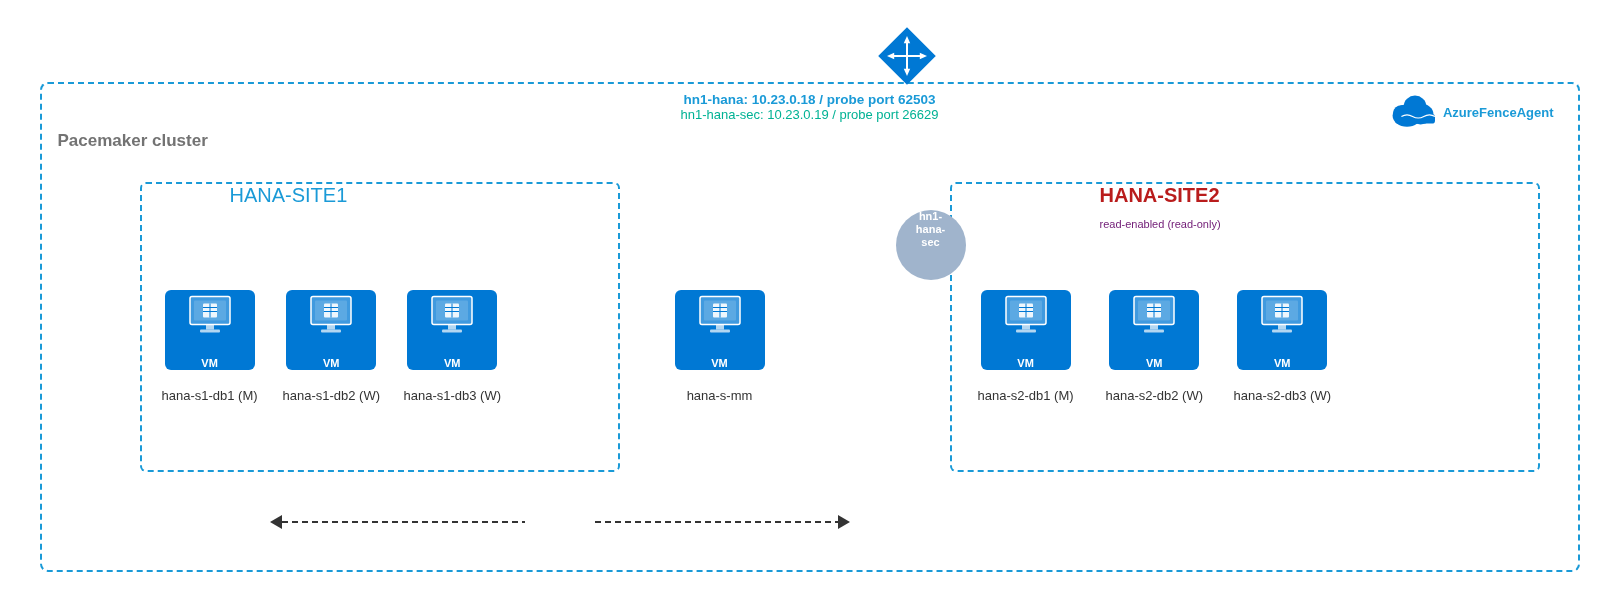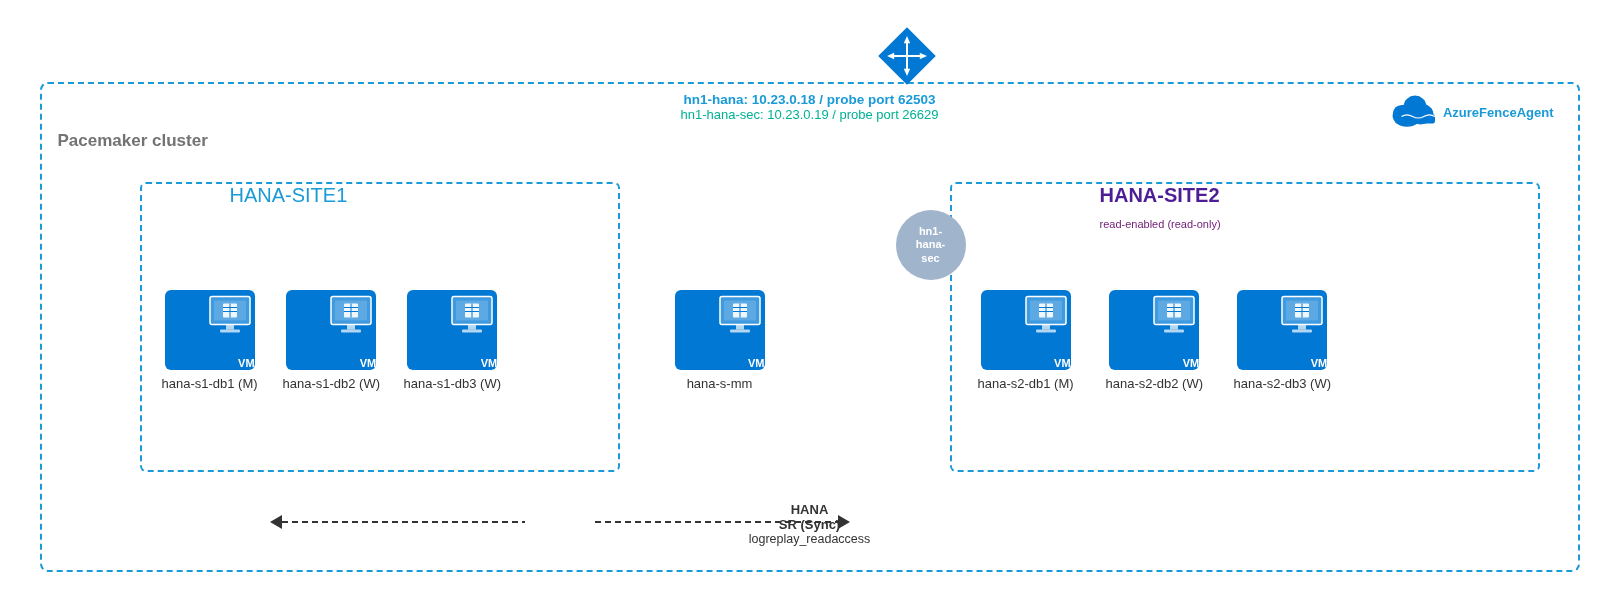--- a/index.html
+++ b/index.html
@@ -110,21 +110,21 @@
     
     .hn1-circle-right {
       position: absolute;
       top: 188px;
       left: 876px;
       width: 70px;
       height: 70px;
       border-radius: 50%;
       background: #a0b4cc;
       display: flex;
-      align-items: center;
+      align-items: flex-start;
       justify-content: center;
       color: white;
       font-size: 11px;
       font-weight: 600;
       text-align: center;
       line-height: 1.2;
       z-index: 5;
     }
     
     .site1-box {
@@ -151,21 +151,21 @@
       left: 930px;
       width: 590px;
       height: 290px;
       border: 2px dashed #1a9ad7;
       border-radius: 6px;
     }
     .site2-label {
       position: absolute;
       top: 162px;
       left: 1080px;
-      color: #4c1d95;
+      color: #b91c1c;
       font-size: 20px;
       font-weight: 700;
     }
     .site2-read-label {
       position: absolute;
       top: 196px;
       left: 1080px;
       color: #701a75;
       font-size: 11px;
       font-weight: 400;
@@ -177,37 +177,37 @@
       flex-direction: column;
       align-items: center;
     }
     .vm-icon {
       width: 90px;
       height: 80px;
       background: #0078d4;
       border-radius: 6px;
       display: flex;
       flex-direction: column;
-      align-items: flex-end;
+      align-items: center;
       justify-content: center;
       color: white;
       gap: 11px;
     }
     .vm-icon svg {
       width: 50px;
       height: 50px;
     }
     .vm-label-text {
       margin-top: 4px;
       font-size: 11px;
       font-weight: 600;
       color: white;
     }
     .vm-name {
-      margin-top: 6px;
+      margin-top: 18px;
       font-size: 13px;
       color: #333;
       font-weight: 500;
       text-align: center;
     }
     
     .arrow-svg {
       position: absolute;
       top: 480px;
       left: 240px;
@@ -377,19 +377,14 @@
 
     <polygon points="10,20 22,13 22,27" fill="#333"></polygon>
 
     <line x1="22" y1="20" x2="265" y2="20" stroke="#333" stroke-width="1.8" stroke-dasharray="6,4"></line>
 
     <polygon points="590,20 578,13 578,27" fill="#333"></polygon>
 
     <line x1="335" y1="20" x2="578" y2="20" stroke="#333" stroke-width="1.8" stroke-dasharray="6,4"></line>
   </svg>
 
-  <div style="position:absolute; top:480px; left:50%; transform:translateX(-50%); text-align:center; z-index:5;">
-    <div style="font-size:13px; font-weight:700; color:#333;">HANA</div>
-    <div style="font-size:13px; font-weight:600; color:#333;">SR (Sync)</div>
-    <div style="font-size:12.5px; color:#333;">logreplay_readaccess</div>
-  </div>
 
 </div>
 
 </body></html>

